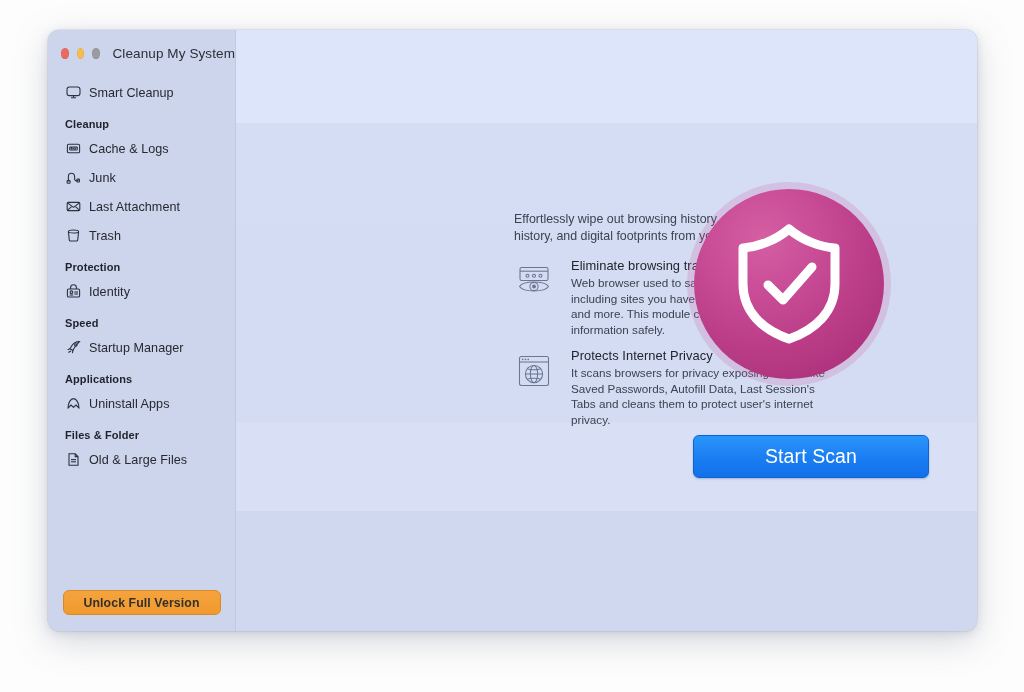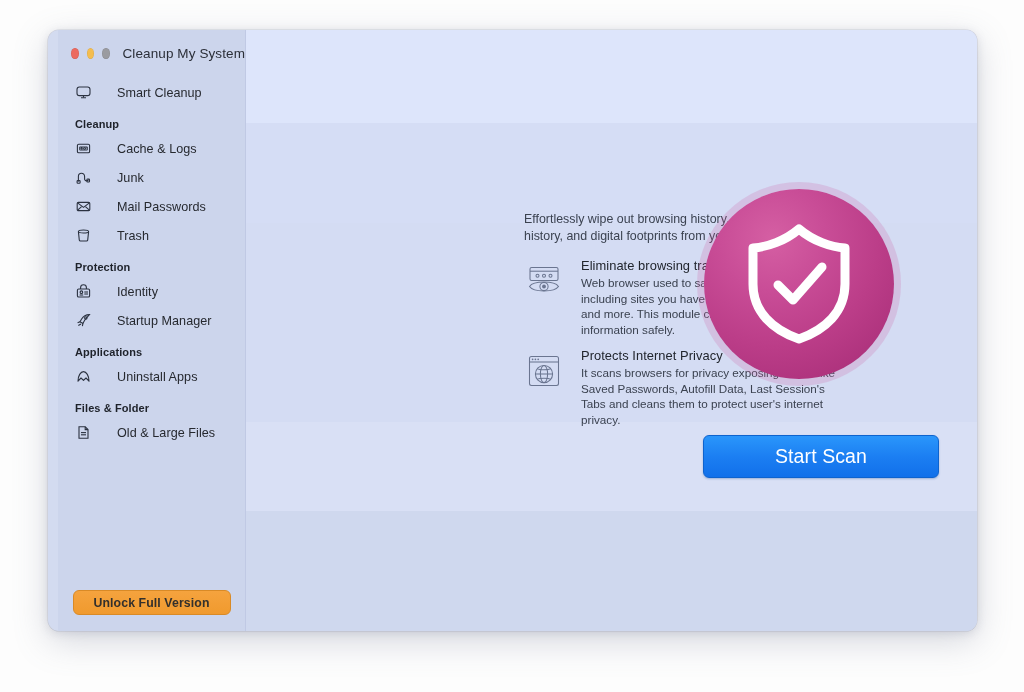--- a/index.html
+++ b/index.html
@@ -27,21 +27,20 @@
     display: flex;
     background: #d3dbf0;
   }
   
   #sidebar {
     width: 188px;
     flex: 0 0 188px;
     background: #ccd5ec;
     position: relative;
     border-right: 1px solid #c0c9e4;
-    margin-left: 10px;
   }
   .titlebar {
     height: 47px;
     display: flex;
     align-items: center;
     padding-left: 13px;
     gap: 8px;
   }
   .dot { width: 11px; height: 11px; border-radius: 50%; display: block; }
   .dot.red    { background: #ec6a5f; box-shadow: inset 0 0 0 .5px rgba(0,0,0,.10); }
@@ -54,21 +53,21 @@
     letter-spacing: .1px;
     white-space: nowrap;
   }
   .nav { padding-top: 1px; }
   .nav-item {
     height: 29px;
     margin: 0 9px;
     padding-left: 8px;
     display: flex;
     align-items: center;
-    gap: 25px;
+    gap: 7px;
     border-radius: 6px;
     cursor: default;
   }
   .nav-item.selected {
     background: #dbe2f2;
     box-shadow: inset 0 0 0 .5px rgba(130,140,170,.45);
   }
   .nav-label {
     font-size: 12.6px;
     color: #26292f;
@@ -241,21 +240,21 @@
         </div>
 
         <div class="nav-item">
           <span class="nav-ico">
             <svg width="17" height="17" viewBox="0 0 17 17" fill="none" stroke="#2b3240" stroke-width="1.1">
               <rect x="2.2" y="4.4" width="12.6" height="8.2" rx="1.2"></rect>
               <path d="M2.6 4.9 L8.5 9.4 L14.4 4.9"></path>
               <path d="M2.6 12.2 L6.6 8.6 M14.4 12.2 L10.4 8.6"></path>
             </svg>
           </span>
-          <span class="nav-label">Mail Passwords</span>
+          <span class="nav-label">Last Attachment</span>
         </div>
 
         <div class="nav-item">
           <span class="nav-ico">
             <svg width="17" height="17" viewBox="0 0 17 17" fill="none" stroke="#2b3240" stroke-width="1.1">
               <path d="M3.4 4.6 L4.3 13.1 A1.2 1.2 0 0 0 5.5 14 L11.5 14 A1.2 1.2 0 0 0 12.7 13.1 L13.6 4.6"></path>
               <ellipse cx="8.5" cy="4.5" rx="5.1" ry="1.5"></ellipse>
             </svg>
           </span>
           <span class="nav-label">Trash</span>
@@ -271,20 +270,21 @@
               <path d="M5.6 6.0 L5.6 4.6 A2.9 2.9 0 0 1 11.4 4.6 L11.4 6.0"></path>
               <circle cx="6.4" cy="9.2" r="1.3"></circle>
               <line x1="9.3" y1="9.0" x2="13.0" y2="9.0"></line>
               <line x1="9.3" y1="11.0" x2="13.0" y2="11.0"></line>
               <line x1="4.6" y1="12.0" x2="8.2" y2="12.0"></line>
             </svg>
           </span>
           <span class="nav-label">Identity</span>
         </div>
 
+        <div class="section-head">Speed</div>
 
         <div class="nav-item">
           <span class="nav-ico">
             <svg width="17" height="17" viewBox="0 0 17 17" fill="none" stroke="#2b3240" stroke-width="1.1">
               <path d="M14.4 2.6 C11.2 2.6 8.2 4.3 6.6 7.0 L5.0 9.8 L7.9 11.4 L9.5 8.6 C11.1 5.9 13.2 4.0 14.4 2.6 Z"></path>
               <circle cx="10.8" cy="6.0" r="1.2"></circle>
               <path d="M5.0 9.8 L2.6 10.8 M6.0 11.9 L3.3 13.4 M7.9 11.4 L7.4 14.1"></path>
             </svg>
           </span>
           <span class="nav-label">Startup Manager</span>

